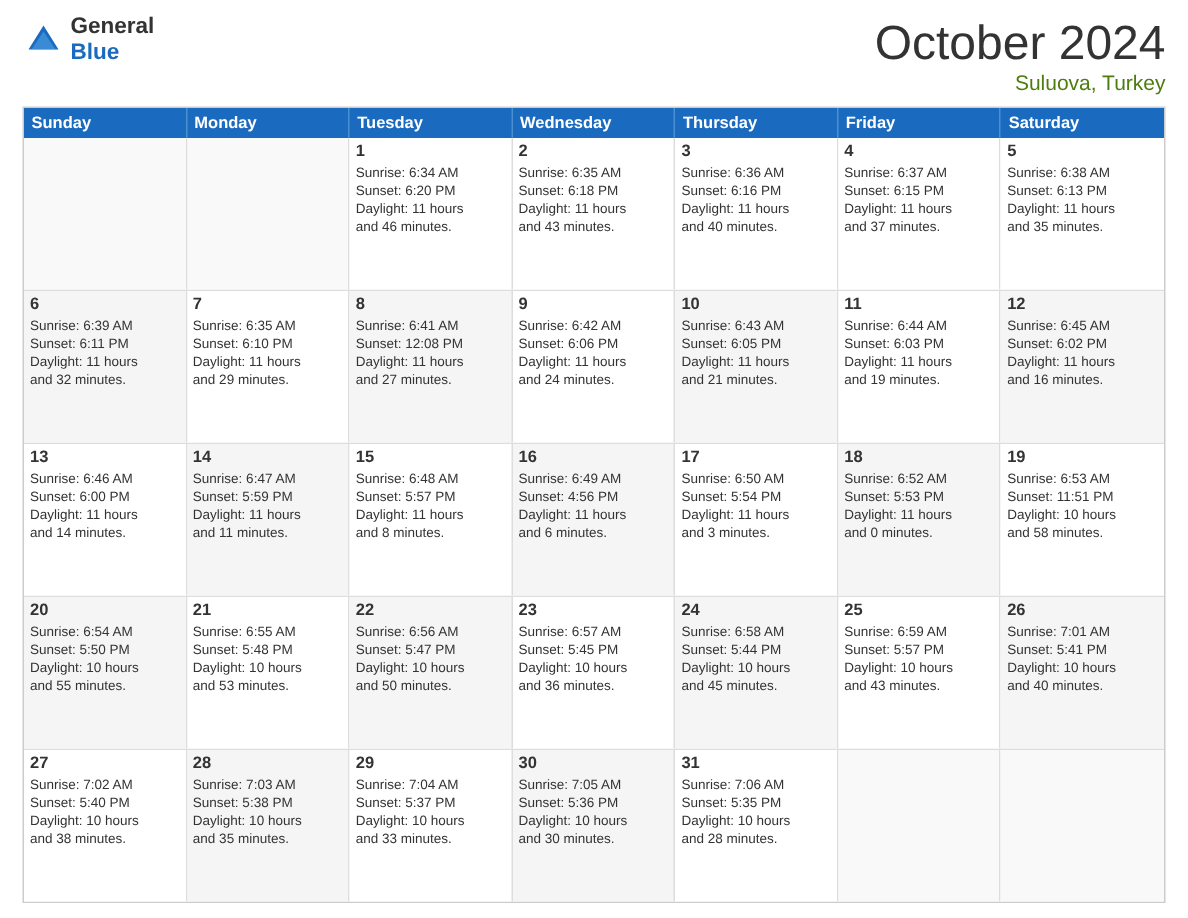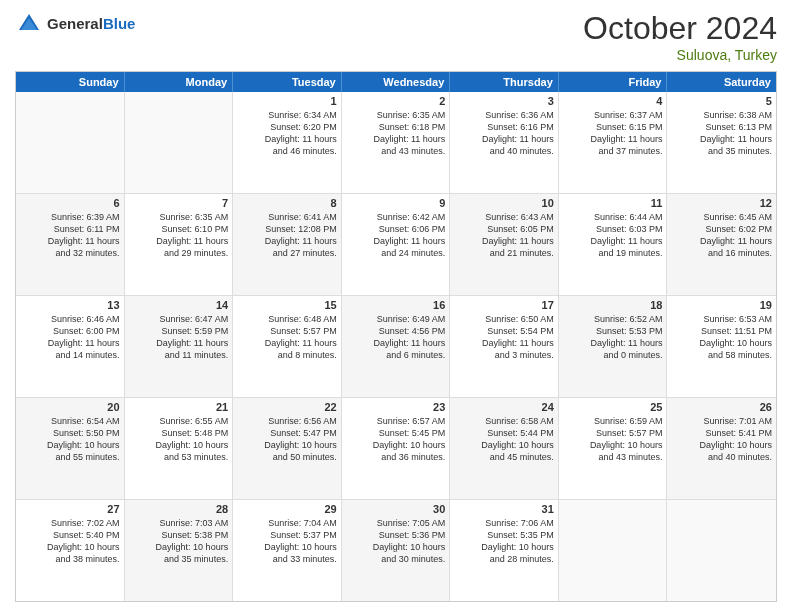--- a/index.html
+++ b/index.html
@@ -23,21 +23,21 @@
       align-items: flex-start;
       margin-bottom: 8px;
     }
     .logo {
       display: flex;
       align-items: center;
       gap: 4px;
     }
     .logo-text {
       display: flex;
-      flex-direction: row;
+      flex-direction: column;
       line-height: 1.1;
     }
     .logo-general {
       font-size: 15px;
       font-weight: bold;
       color: #333;
     }
     .logo-blue {
       font-size: 15px;
       font-weight: bold;
@@ -57,21 +57,20 @@
     }
     .subtitle {
       font-size: 14px;
       color: #4d7c0f;
     }
     .calendar {
       flex: 1;
       display: flex;
       flex-direction: column;
       border: 1px solid #ccc;
-      text-align: right;
     }
     .cal-header {
       display: grid;
       grid-template-columns: repeat(7, 1fr);
       background: #1a6bbf;
     }
     .cal-header-cell {
       color: #fff;
       font-size: 11px;
       font-weight: bold;

